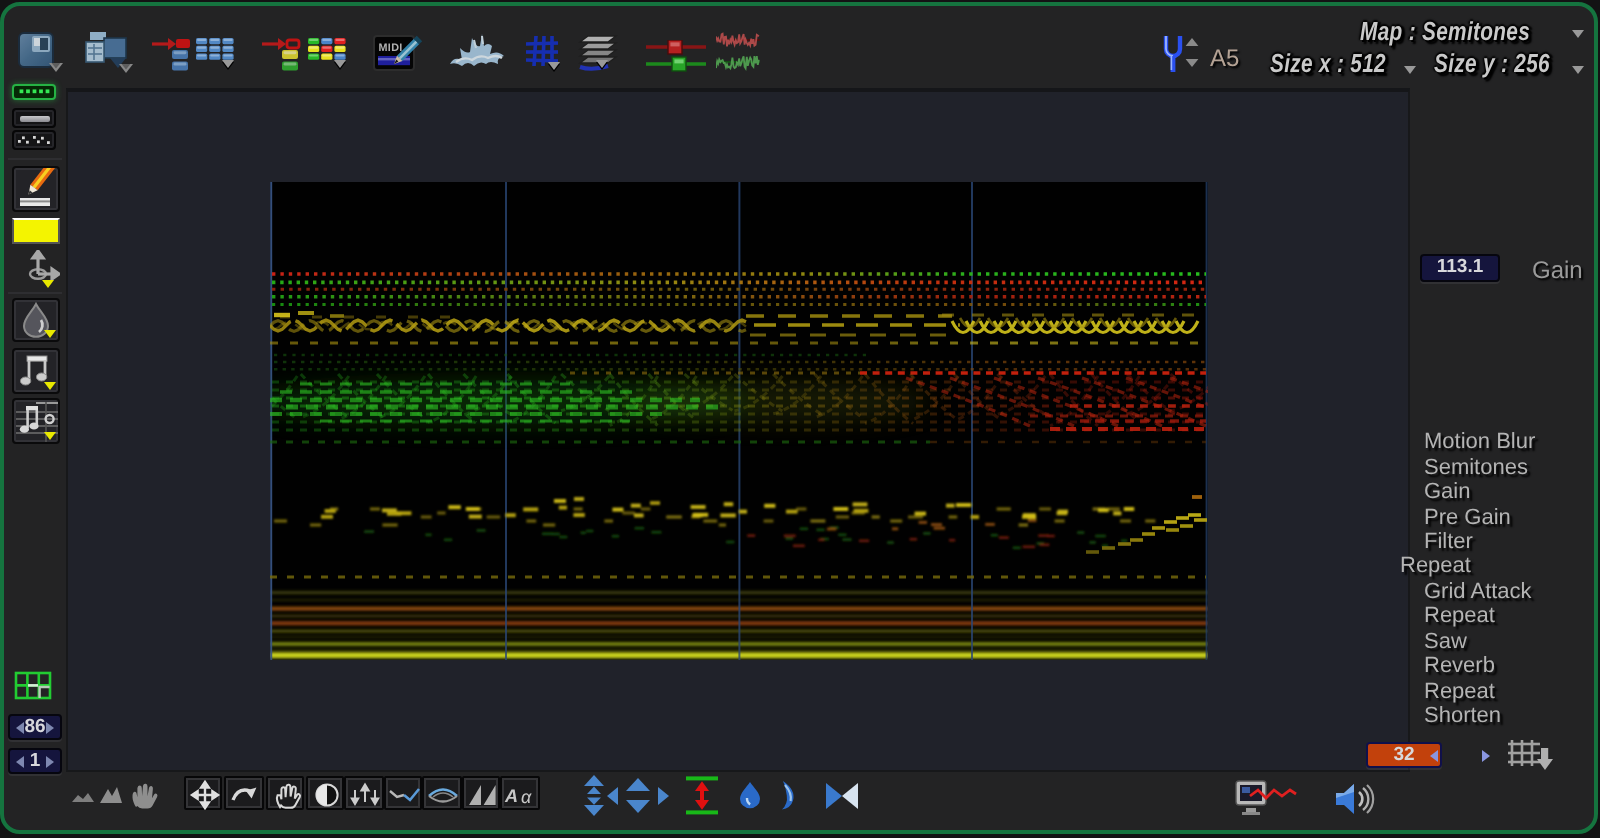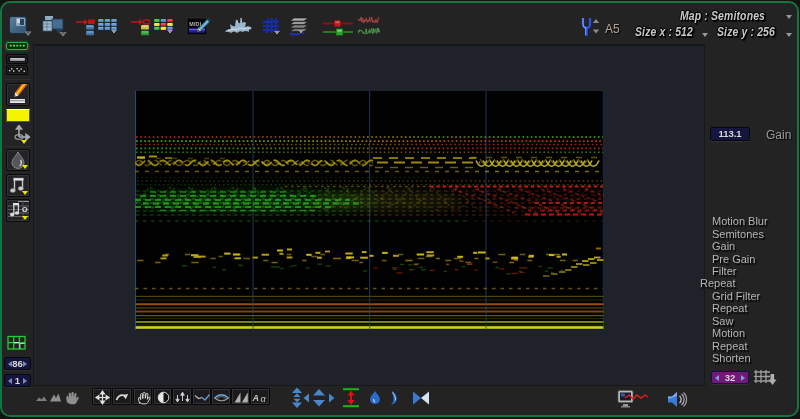--- a/index.html
+++ b/index.html
@@ -605,27 +605,27 @@
 <div class="sarr" style="left:5.5px;top:374.5px;border-right:4px solid #7e88b0"></div>
 <div class="sarr" style="left:21px;top:374.5px;border-left:4px solid #7e88b0"></div>
 <div class="spin" style="left:708px;top:124px;width:40px;height:14px;line-height:11px">113.1</div>
 <div class="abs" style="left:764px;top:125px;font-size:12px;color:#9a9a9a;text-shadow:1px 1px 1px #000">Gain</div>
 <div class="abs efx" style="left:710px;top:212.2px">Motion Blur</div>
 <div class="abs efx" style="left:710px;top:224.6px">Semitones</div>
 <div class="abs efx" style="left:710px;top:237.1px">Gain</div>
 <div class="abs efx" style="left:710px;top:249.5px">Pre Gain</div>
 <div class="abs efx" style="left:710px;top:262.0px">Filter</div>
 <div class="abs efx" style="left:698px;top:274.4px">Repeat</div>
-<div class="abs efx" style="left:710px;top:286.9px">Grid Filter</div>
+<div class="abs efx" style="left:710px;top:286.9px">Grid Attack</div>
 <div class="abs efx" style="left:710px;top:299.3px">Repeat</div>
 <div class="abs efx" style="left:710px;top:311.8px">Saw</div>
-<div class="abs efx" style="left:710px;top:324.2px">Motion</div>
+<div class="abs efx" style="left:710px;top:324.2px">Reverb</div>
 <div class="abs efx" style="left:710px;top:336.7px">Repeat</div>
 <div class="abs efx" style="left:710px;top:349.1px">Shorten</div>
-<div class="spin" style="left:709px;top:368px;width:38px;height:13px;line-height:11px;background:#701a75;border-color:#10104a">32</div>
+<div class="spin" style="left:681px;top:368px;width:38px;height:13px;line-height:11px;background:#c2410c;border-color:#10104a">32</div>
 <div class="sarr" style="left:712.5px;top:371.5px;border-right:4px solid #8a96e0"></div>
 <div class="sarr" style="left:739px;top:371.5px;border-left:4px solid #8a96e0"></div>
 <svg class="abs" style="left:751px;top:366px" width="26" height="20" viewBox="0 0 26 20">
 <g stroke="#a0a0a0" stroke-width="1.3">
 <line x1="1" y1="3" x2="17" y2="3"></line>
         <line x1="1" y1="7.5" x2="17" y2="7.5"></line>
         <line x1="1" y1="12" x2="17" y2="12"></line>
 <line x1="3" y1="1" x2="3" y2="14"></line>
         <line x1="8" y1="1" x2="8" y2="14"></line>
         <line x1="13" y1="1" x2="13" y2="14"></line>

